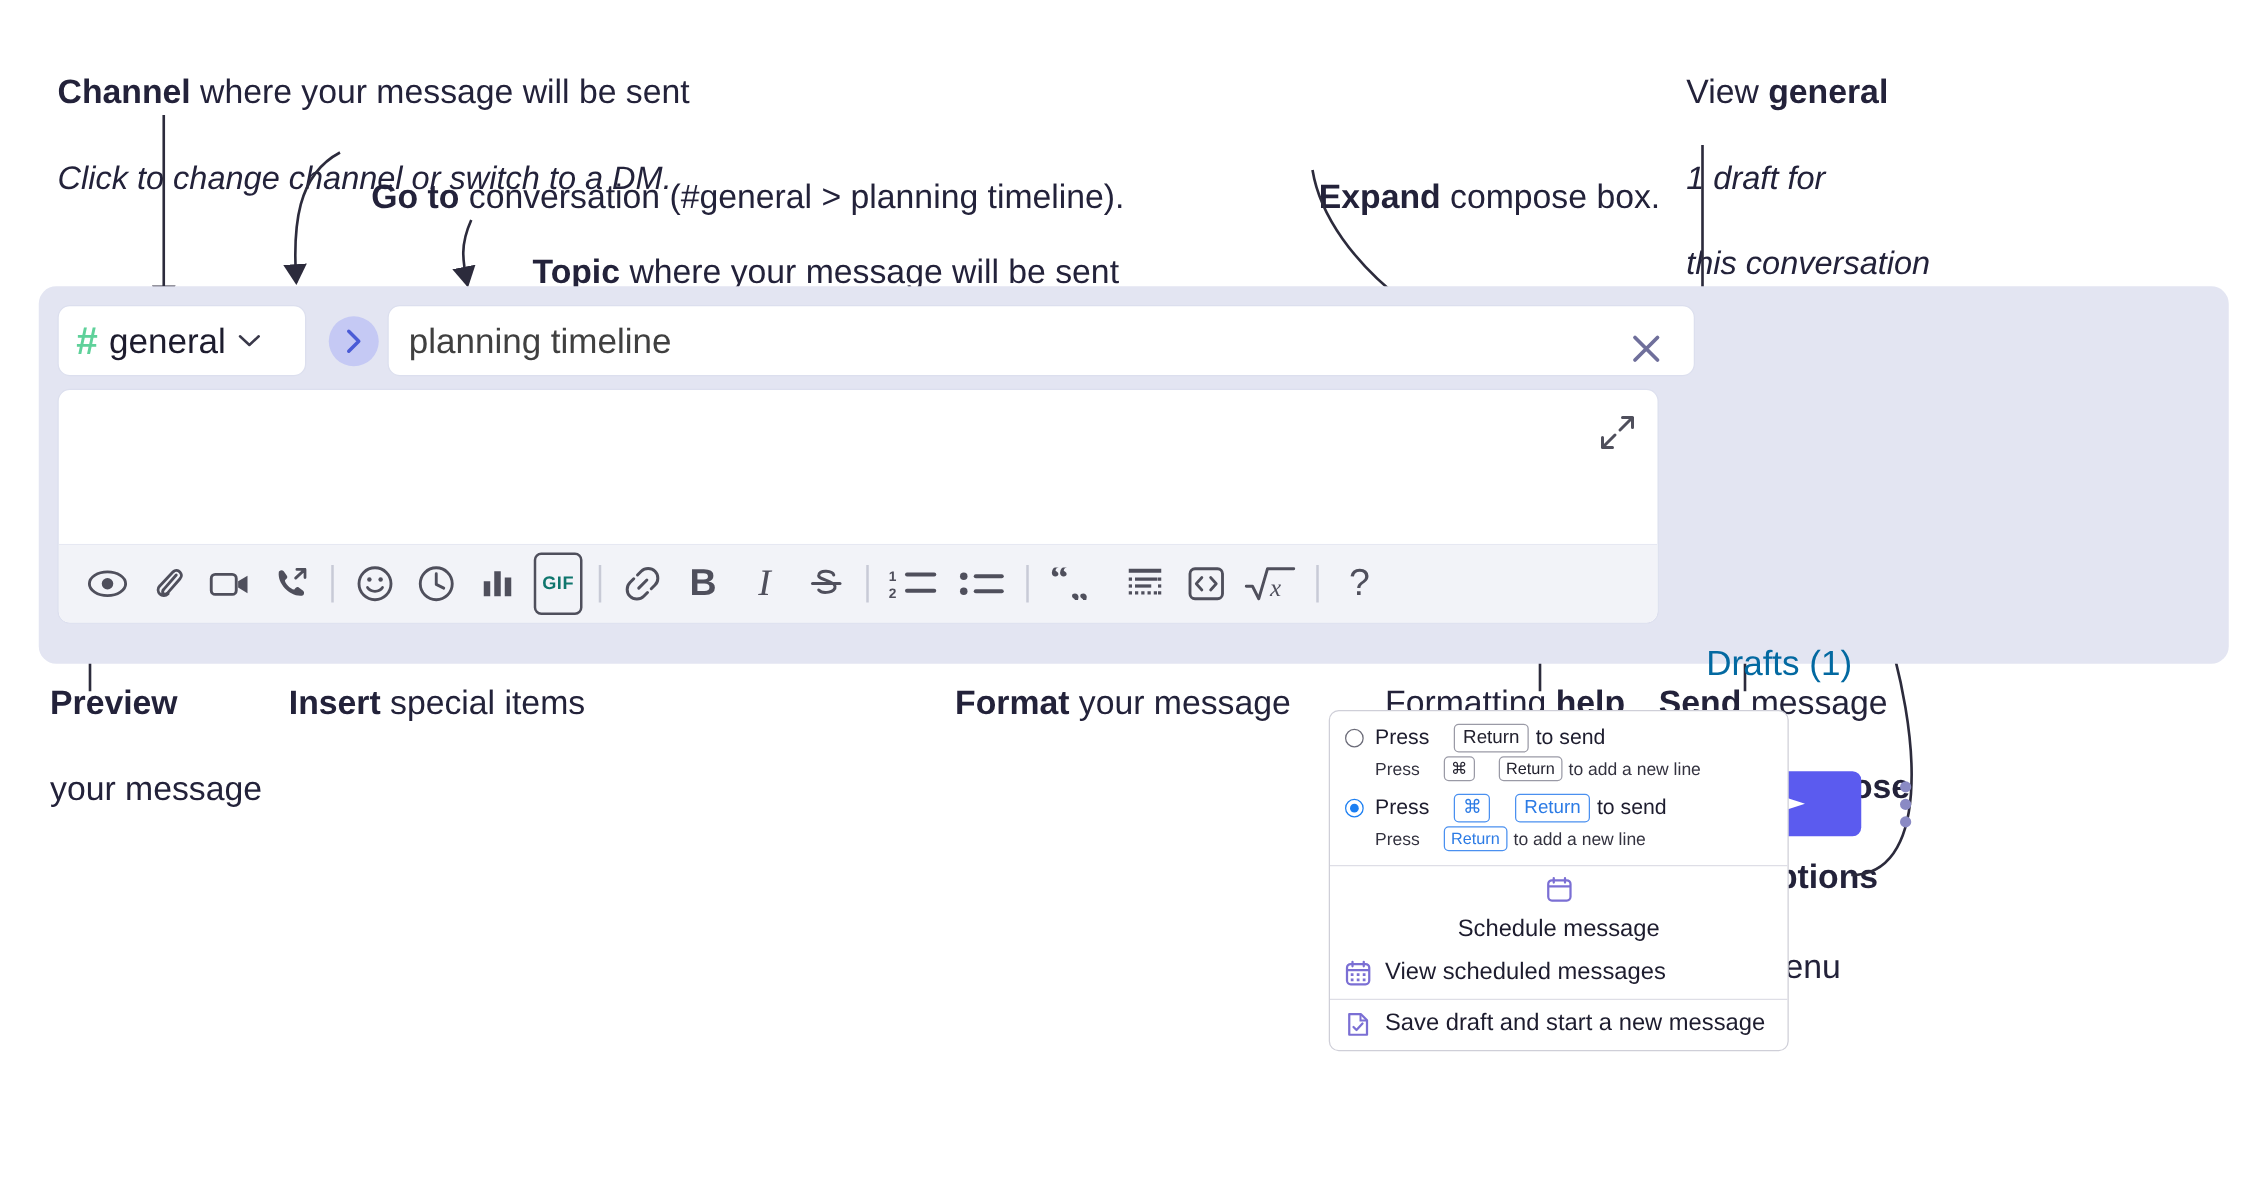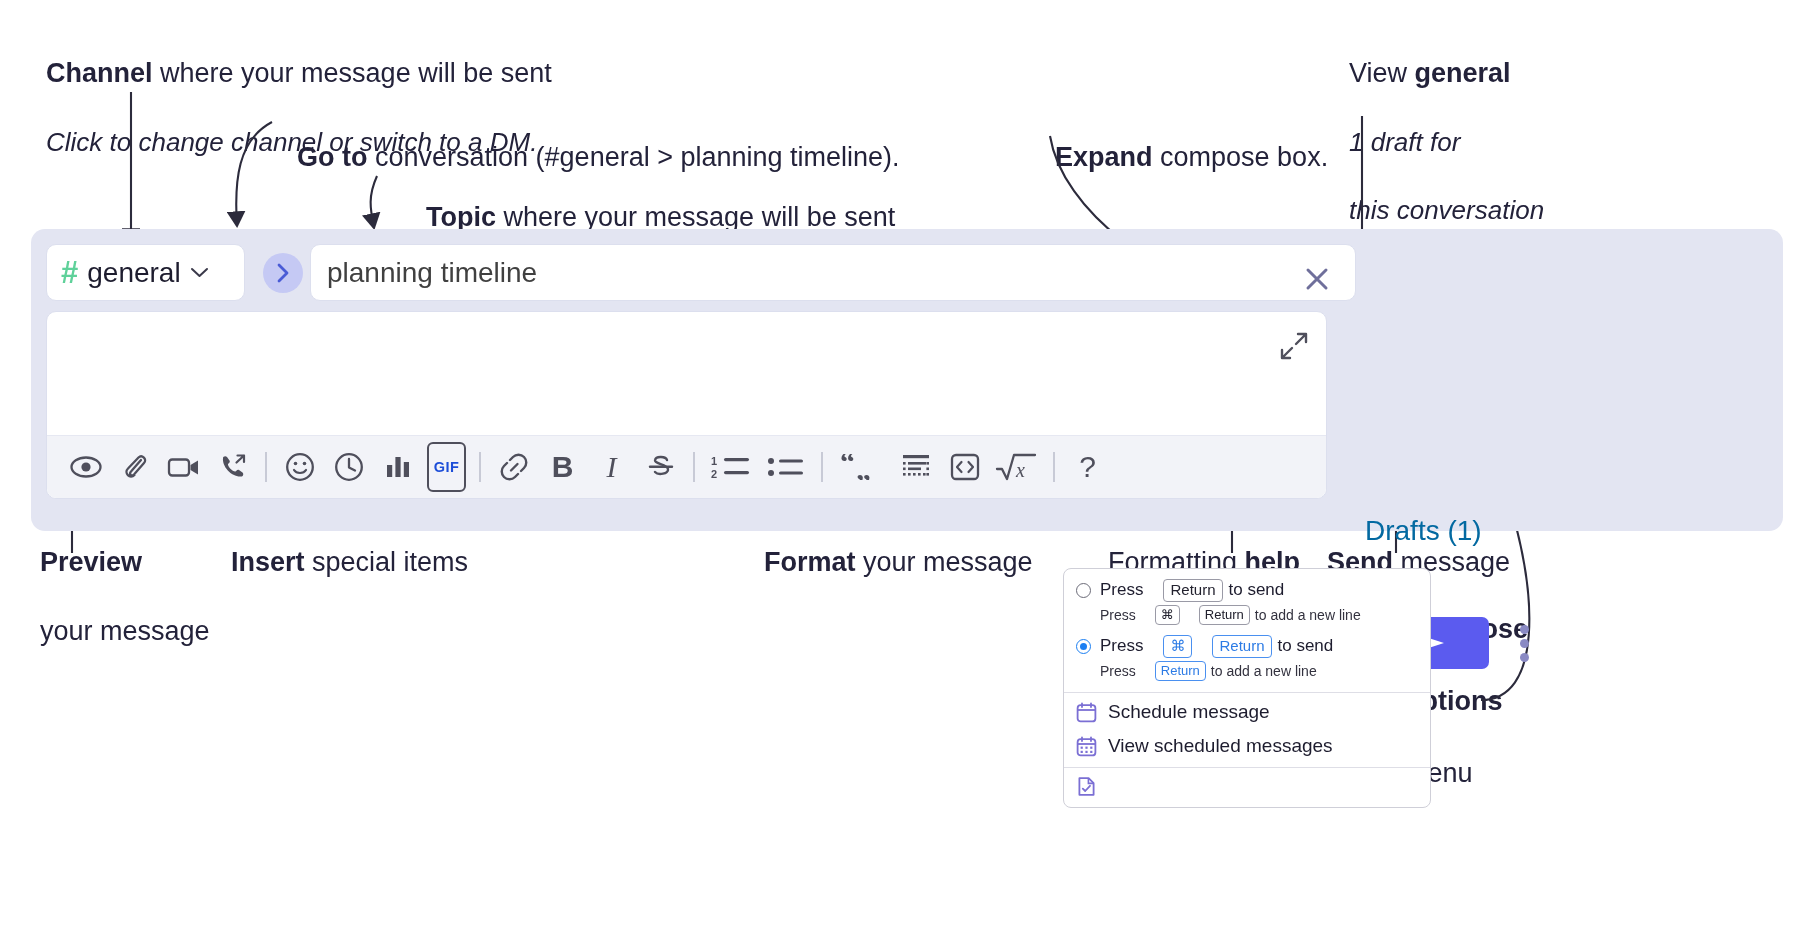--- a/index.html
+++ b/index.html
@@ -42,21 +42,21 @@
   #expand-btn{position:absolute;right:17px;top:19px;width:30px;height:30px;}
   #toolbar{
     position:absolute;left:0;right:0;bottom:0;height:63px;
     background:#f2f3f8;border-top:1px solid #e6e8f2;border-radius:0 0 9px 9px;
     display:flex;align-items:center;padding:0 14px;box-sizing:border-box;gap:0px;
   }
   .tb{width:49px;height:46px;display:flex;align-items:center;justify-content:center;color:#4f4f5c;}
   .sep{width:2px;height:30px;background:#c8cad6;margin:0 8px;}
   .gif-box{
     border:2.4px solid #4f4f5c;border-radius:6px;font-size:14.5px;font-weight:700;
-    letter-spacing:.4px;padding:15px 5px;color:#1d4ed8;
+    letter-spacing:.4px;padding:15px 5px;color:#0f766e;
   }
   .glyph{font-size:30px;color:#4f4f5c;line-height:1;}
 
   #close-x{position:absolute;right:22px;top:18px;width:32px;height:32px;}
   #drafts{position:absolute;left:1334px;top:286px;font-size:28px;color:#0369a1;}
   #send-btn{
     position:absolute;left:1334px;top:388px;width:124px;height:52px;border-radius:7px;
     background:#5b5bef;display:flex;align-items:center;justify-content:center;
   }
   #kebab{position:absolute;left:1480px;top:390px;width:26px;height:48px;
@@ -369,21 +369,21 @@
     </span>
   </div>
   <div class="sub">
     <span>Press</span>
     <span class="key sm blue">Return</span>
     <span>to add a new line</span>
   </div>
 
   <div class="mdiv"></div>
 
-  <div class="mitem" style="padding-top:8px;">
+  <div class="mitem" style="padding-top:8px;flex-direction:column;">
     <svg class="micon" viewBox="0 0 21 21">
       <rect x="1.6" y="3.2" width="17.8" height="16.2" rx="3" fill="none" stroke="#7b6fd4" stroke-width="1.8"></rect>
       <path d="M1.6 8 L19.4 8" stroke="#7b6fd4" stroke-width="1.8"></path>
       <path d="M6 1.4 L6 5 M15 1.4 L15 5" stroke="#7b6fd4" stroke-width="1.8" stroke-linecap="round"></path>
     </svg>
     <span>Schedule message</span>
   </div>
 
   <div class="mitem">
     <svg class="micon" viewBox="0 0 21 21">
@@ -403,14 +403,15 @@
   </div>
 
   <div class="mdiv" style="margin-top:4px;"></div>
 
   <div class="mitem" style="padding-top:8px;padding-bottom:10px;">
     <svg class="micon" viewBox="0 0 21 21">
       <path d="M3.4 2.2 L12.6 2.2 L17.6 7.2 L17.6 18.8 L3.4 18.8 z" fill="none" stroke="#7b6fd4" stroke-width="1.8" stroke-linejoin="round"></path>
       <path d="M12.4 2.4 L12.4 7.4 L17.4 7.4" fill="none" stroke="#7b6fd4" stroke-width="1.6"></path>
       <path d="M6.8 12.6 L9.2 15 L14 9.8" fill="none" stroke="#7b6fd4" stroke-width="1.8" stroke-linecap="round" stroke-linejoin="round"></path>
     </svg>
+    <span>Save draft and start a new message</span>
   </div>
 </div>
 
 </body></html>

